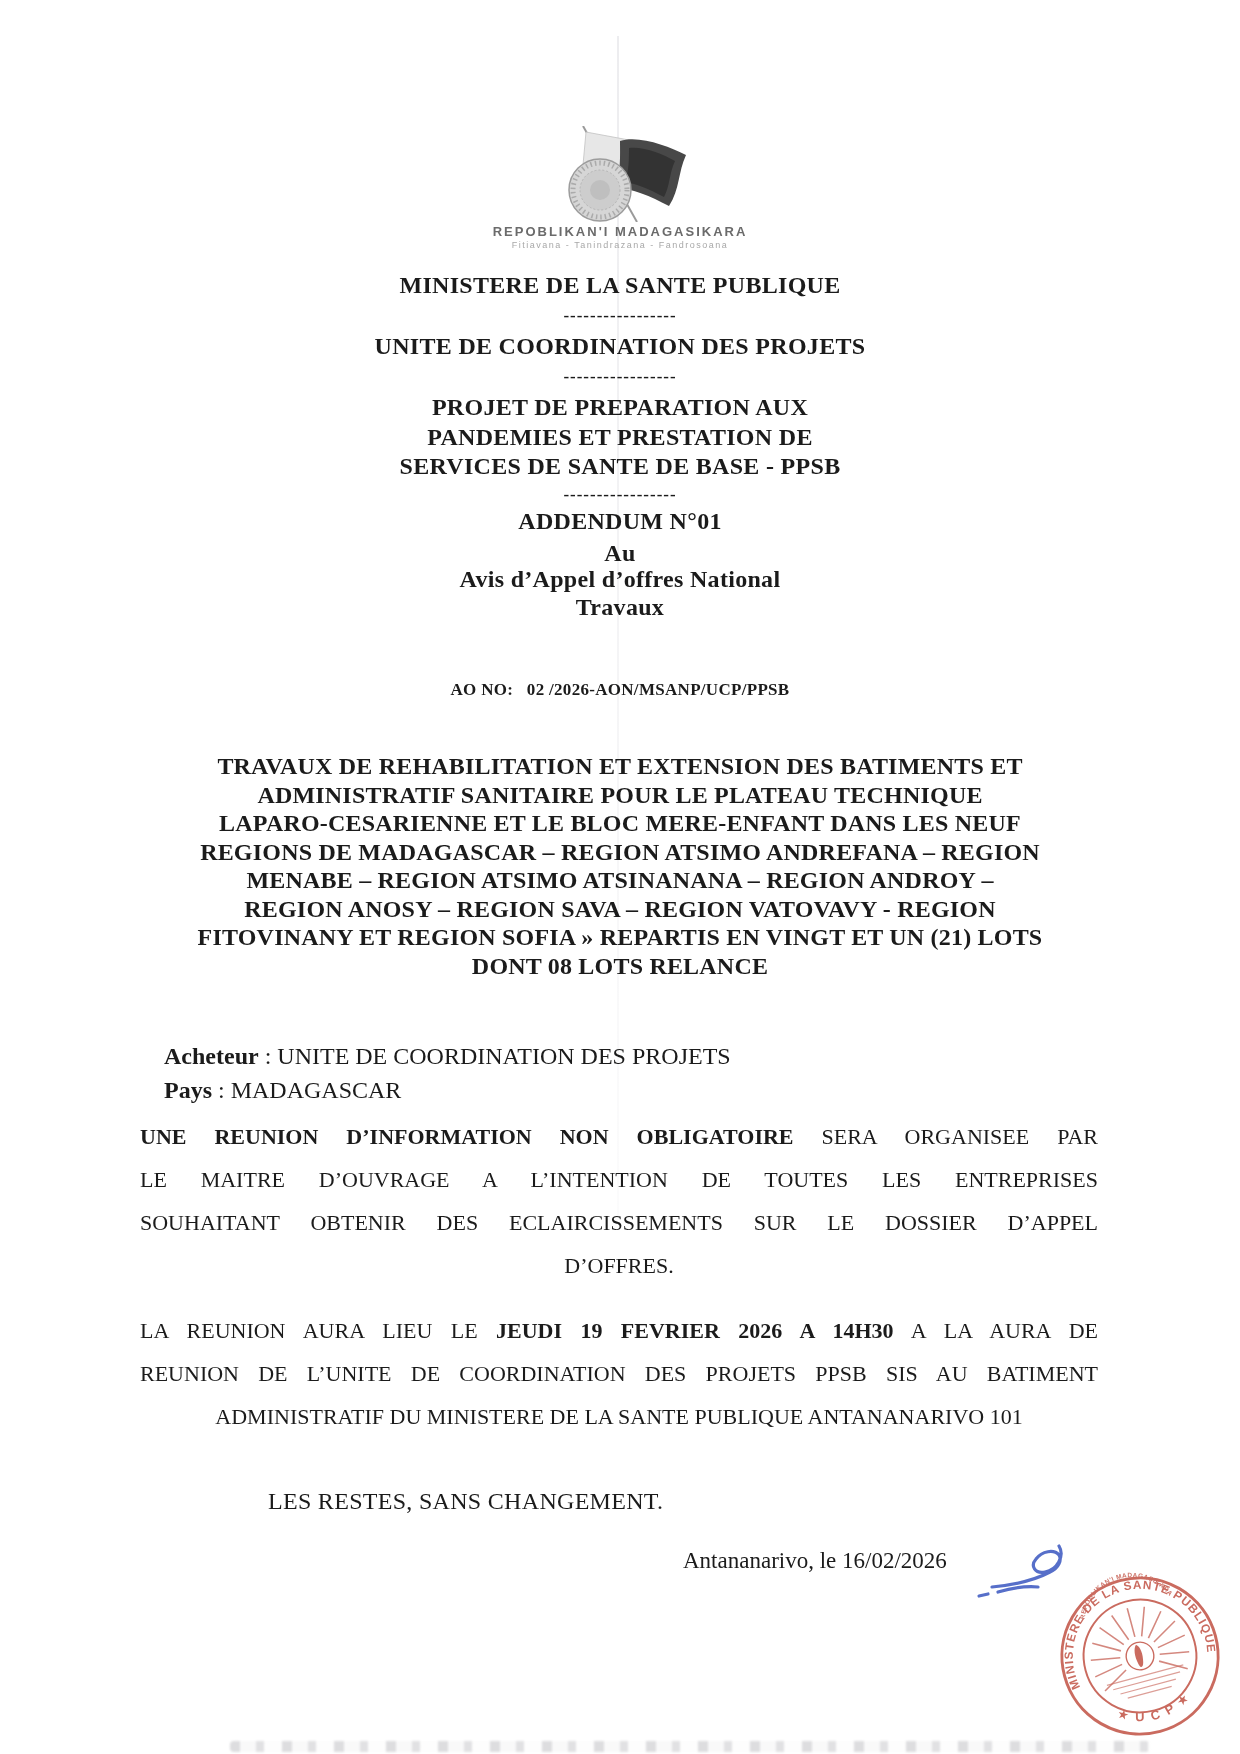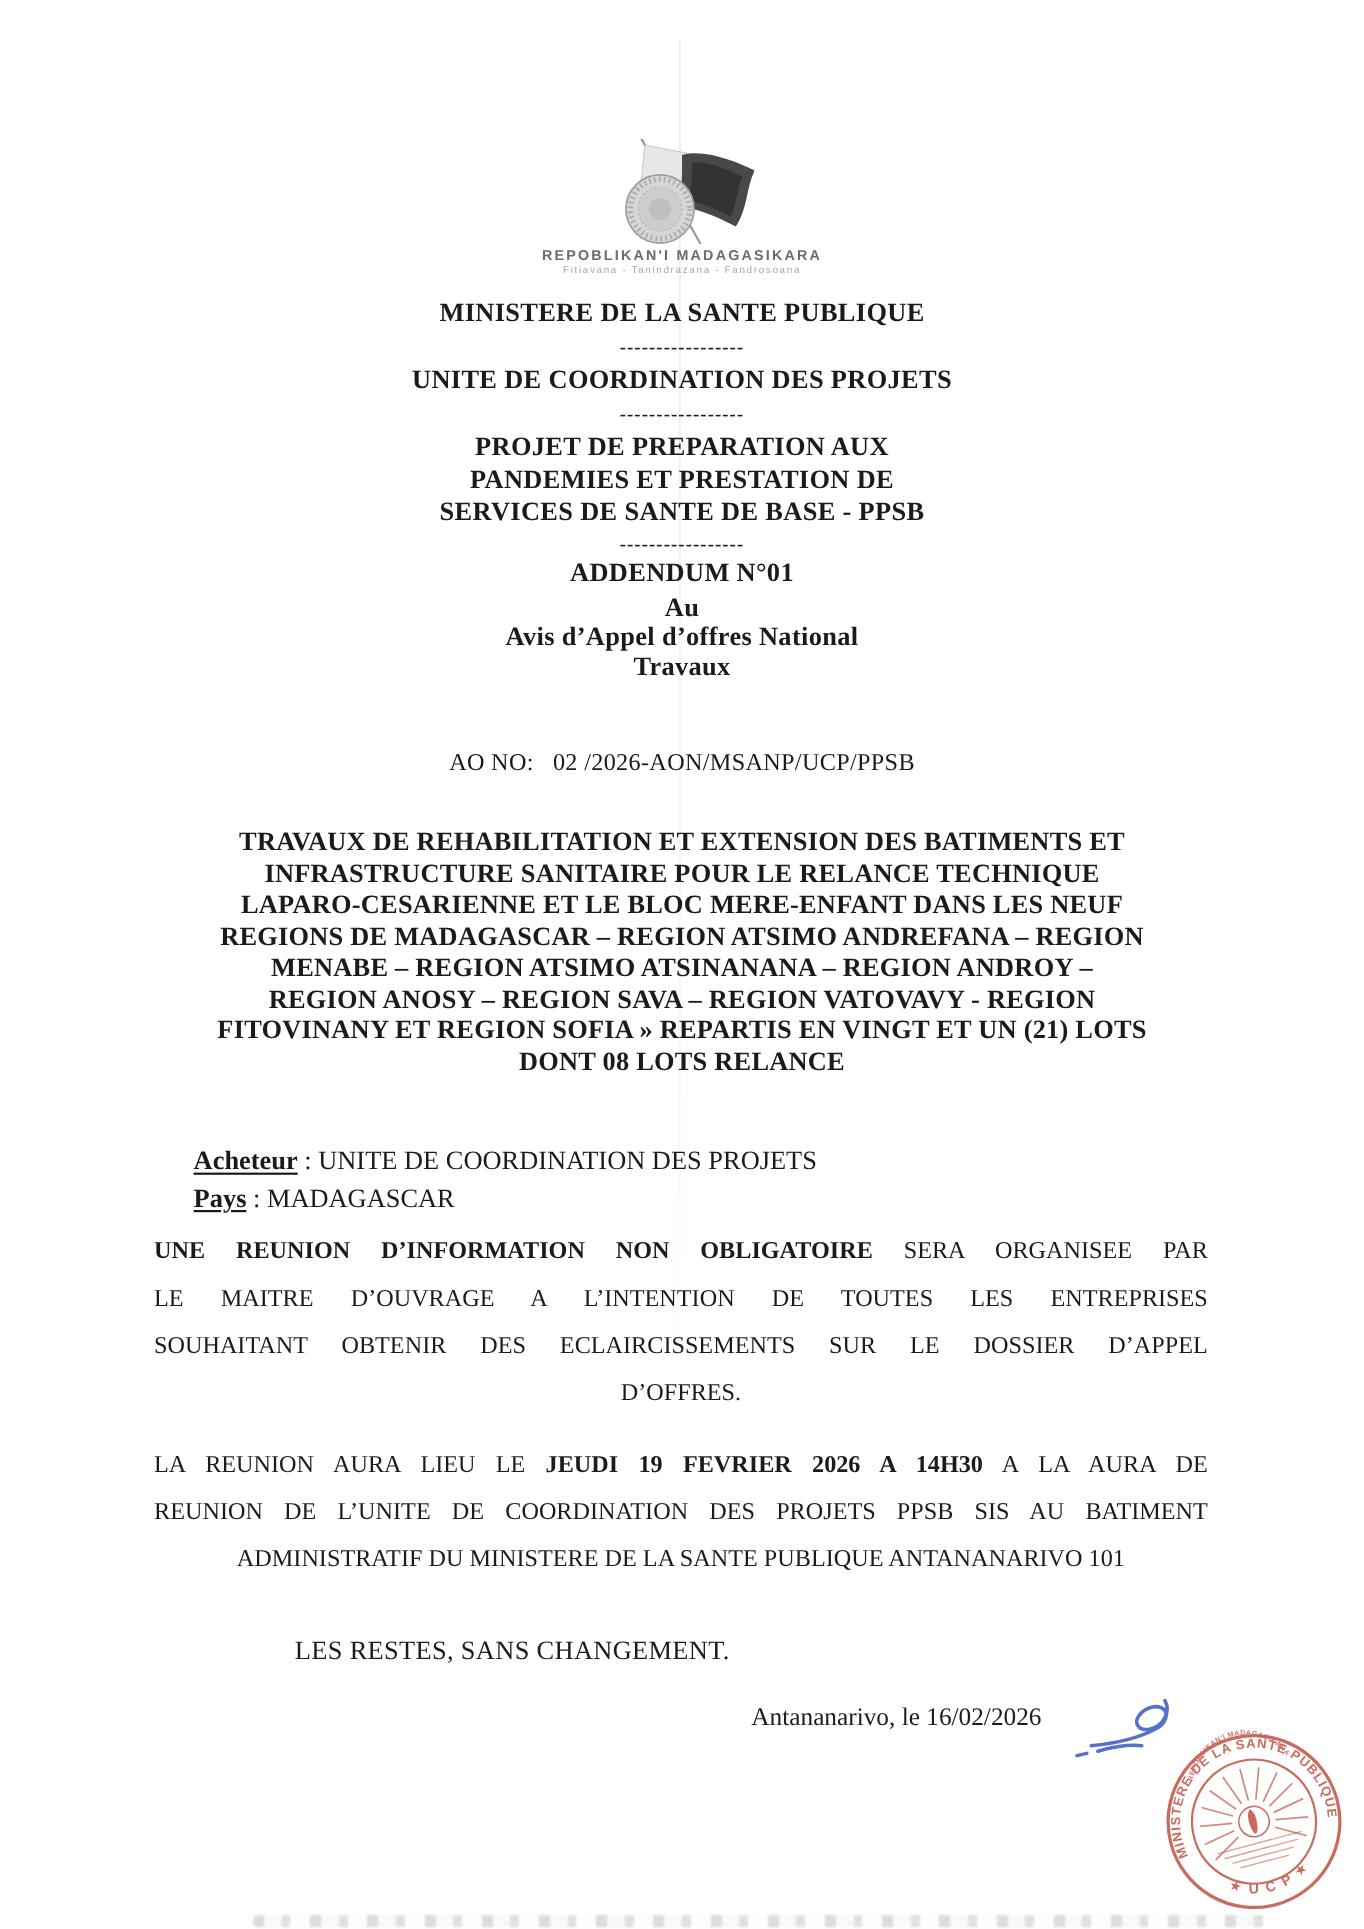--- a/index.html
+++ b/index.html
@@ -12,28 +12,28 @@
   .dashes{font-weight:bold;font-size:17px;letter-spacing:1px;color:#1b1b1b;}
   .emblem{position:absolute;top:126px;left:0;width:100%;text-align:center;}
   .emblem svg{display:block;margin:0 auto;}
   .emblem-name{font-family:"Liberation Sans","DejaVu Sans",sans-serif;font-weight:bold;
     font-size:13px;letter-spacing:2px;color:#6b6b6b;margin-top:2px;}
   .emblem-motto{font-family:"Liberation Sans","DejaVu Sans",sans-serif;
     font-size:9px;letter-spacing:1.5px;color:#a8a8a8;margin-top:1px;}
   .title-block{position:absolute;top:752px;left:120px;width:1000px;text-align:center;
     font-weight:bold;font-size:24px;line-height:28.5px;letter-spacing:0.2px;}
   .buyer-row{position:absolute;left:140px;font-size:24px;white-space:pre;}
-  .buyer-label{font-weight:bold;text-decoration:underline;text-decoration-thickness:2px;text-underline-offset:3px;margin-left:12px;}
+  .buyer-label{font-weight:bold;text-decoration-thickness:2px;text-underline-offset:3px;}
   .para{position:absolute;left:140px;width:958px;font-size:22px;line-height:43px;}
   .jline{text-align:justify;text-align-last:justify;}
   .lline{text-align:center;}
   .bold{font-weight:bold;}
   .closing{position:absolute;left:268px;top:1488px;font-size:24px;letter-spacing:0.3px;}
   .dateline{position:absolute;left:683px;top:1548px;font-size:23px;}
-  .ao-row{font-weight:normal;font-size:22px;white-space:pre;letter-spacing:0.3px;}
+  .ao-row{font-weight:bold;font-size:17px;white-space:pre;letter-spacing:0.3px;}
   .fold{position:absolute;left:617px;top:36px;width:2px;height:1180px;
     background:linear-gradient(180deg,rgba(203,203,210,.35),rgba(220,220,226,.10));}
   .bottom-artifact{position:absolute;left:230px;top:1741px;width:920px;height:11px;border-radius:4px;
     background:repeating-linear-gradient(90deg,rgba(100,100,110,.22) 0 10px,rgba(150,150,160,.06) 10px 26px,
       rgba(90,90,100,.18) 26px 34px,rgba(200,200,200,.04) 34px 52px);
     filter:blur(1.2px);}
   .signature{position:absolute;left:975px;top:1540px;}
   .stamp{position:absolute;left:1056px;top:1572px;opacity:.88;}
   .stamp text{font-family:"Liberation Sans","DejaVu Sans",sans-serif;}
 </style>
@@ -69,21 +69,21 @@
   <div class="center-row dashes" style="top:485px">-----------------</div>
   <div class="center-row b24" style="top:508px">ADDENDUM N°01</div>
   <div class="center-row b24" style="top:540px">Au</div>
   <div class="center-row b24" style="top:594px">Travaux</div>
   <div class="center-row b24" style="top:566px">Avis d’Appel d’offres National</div>
 
   <div class="center-row ao-row" style="top:680px">AO NO:   02 /2026-AON/MSANP/UCP/PPSB</div>
 
   <div class="title-block">
     <div>TRAVAUX DE REHABILITATION ET EXTENSION DES BATIMENTS ET</div>
-    <div>INFRASTRUCTURE SANITAIRE POUR LE RELANCE TECHNIQUE</div>
+    <div>ADMINISTRATIF SANITAIRE POUR LE PLATEAU TECHNIQUE</div>
     <div>LAPARO-CESARIENNE ET LE BLOC MERE-ENFANT DANS LES NEUF</div>
     <div>REGIONS DE MADAGASCAR – REGION ATSIMO ANDREFANA – REGION</div>
     <div>MENABE – REGION ATSIMO ATSINANANA – REGION ANDROY –</div>
     <div>REGION ANOSY – REGION SAVA – REGION VATOVAVY - REGION</div>
     <div>FITOVINANY ET REGION SOFIA » REPARTIS EN VINGT ET UN (21) LOTS</div>
     <div>DONT 08 LOTS RELANCE</div>
   </div>
 
   <div class="buyer-row" style="top:1016px">
     <span class="buyer-label">Acheteur</span><span> : </span><span>UNITE DE COORDINATION DES PROJETS</span>

